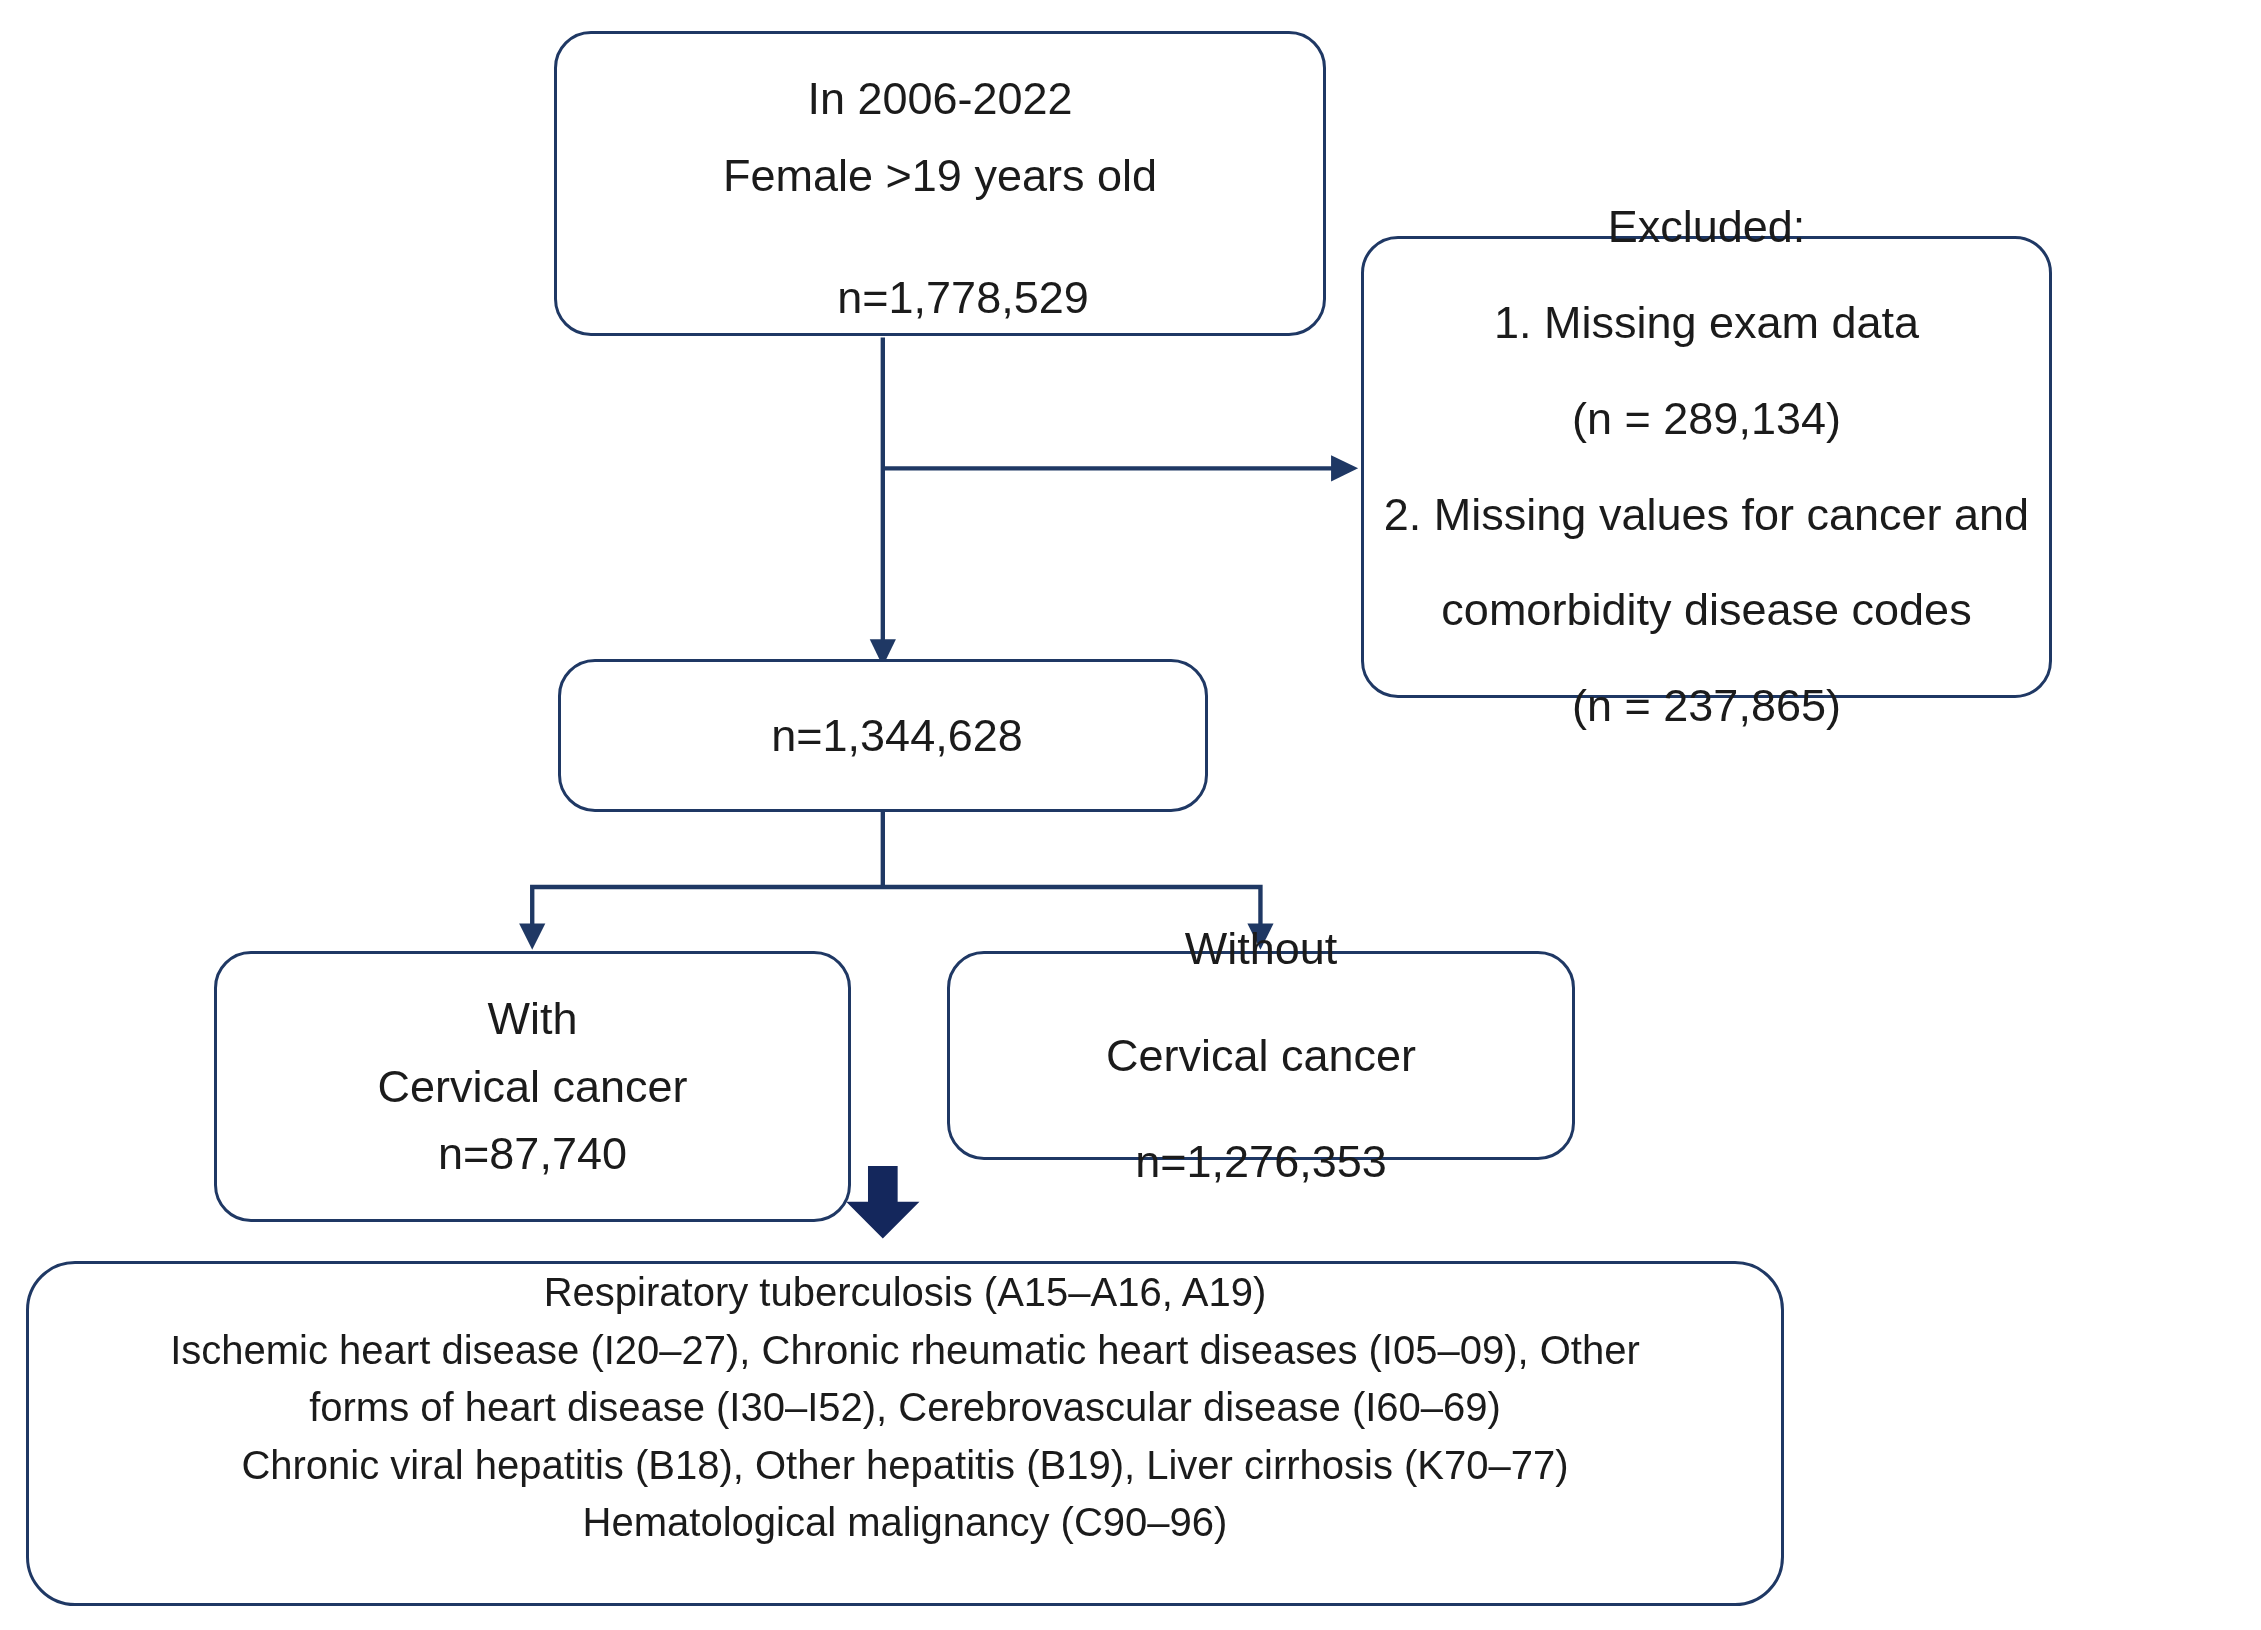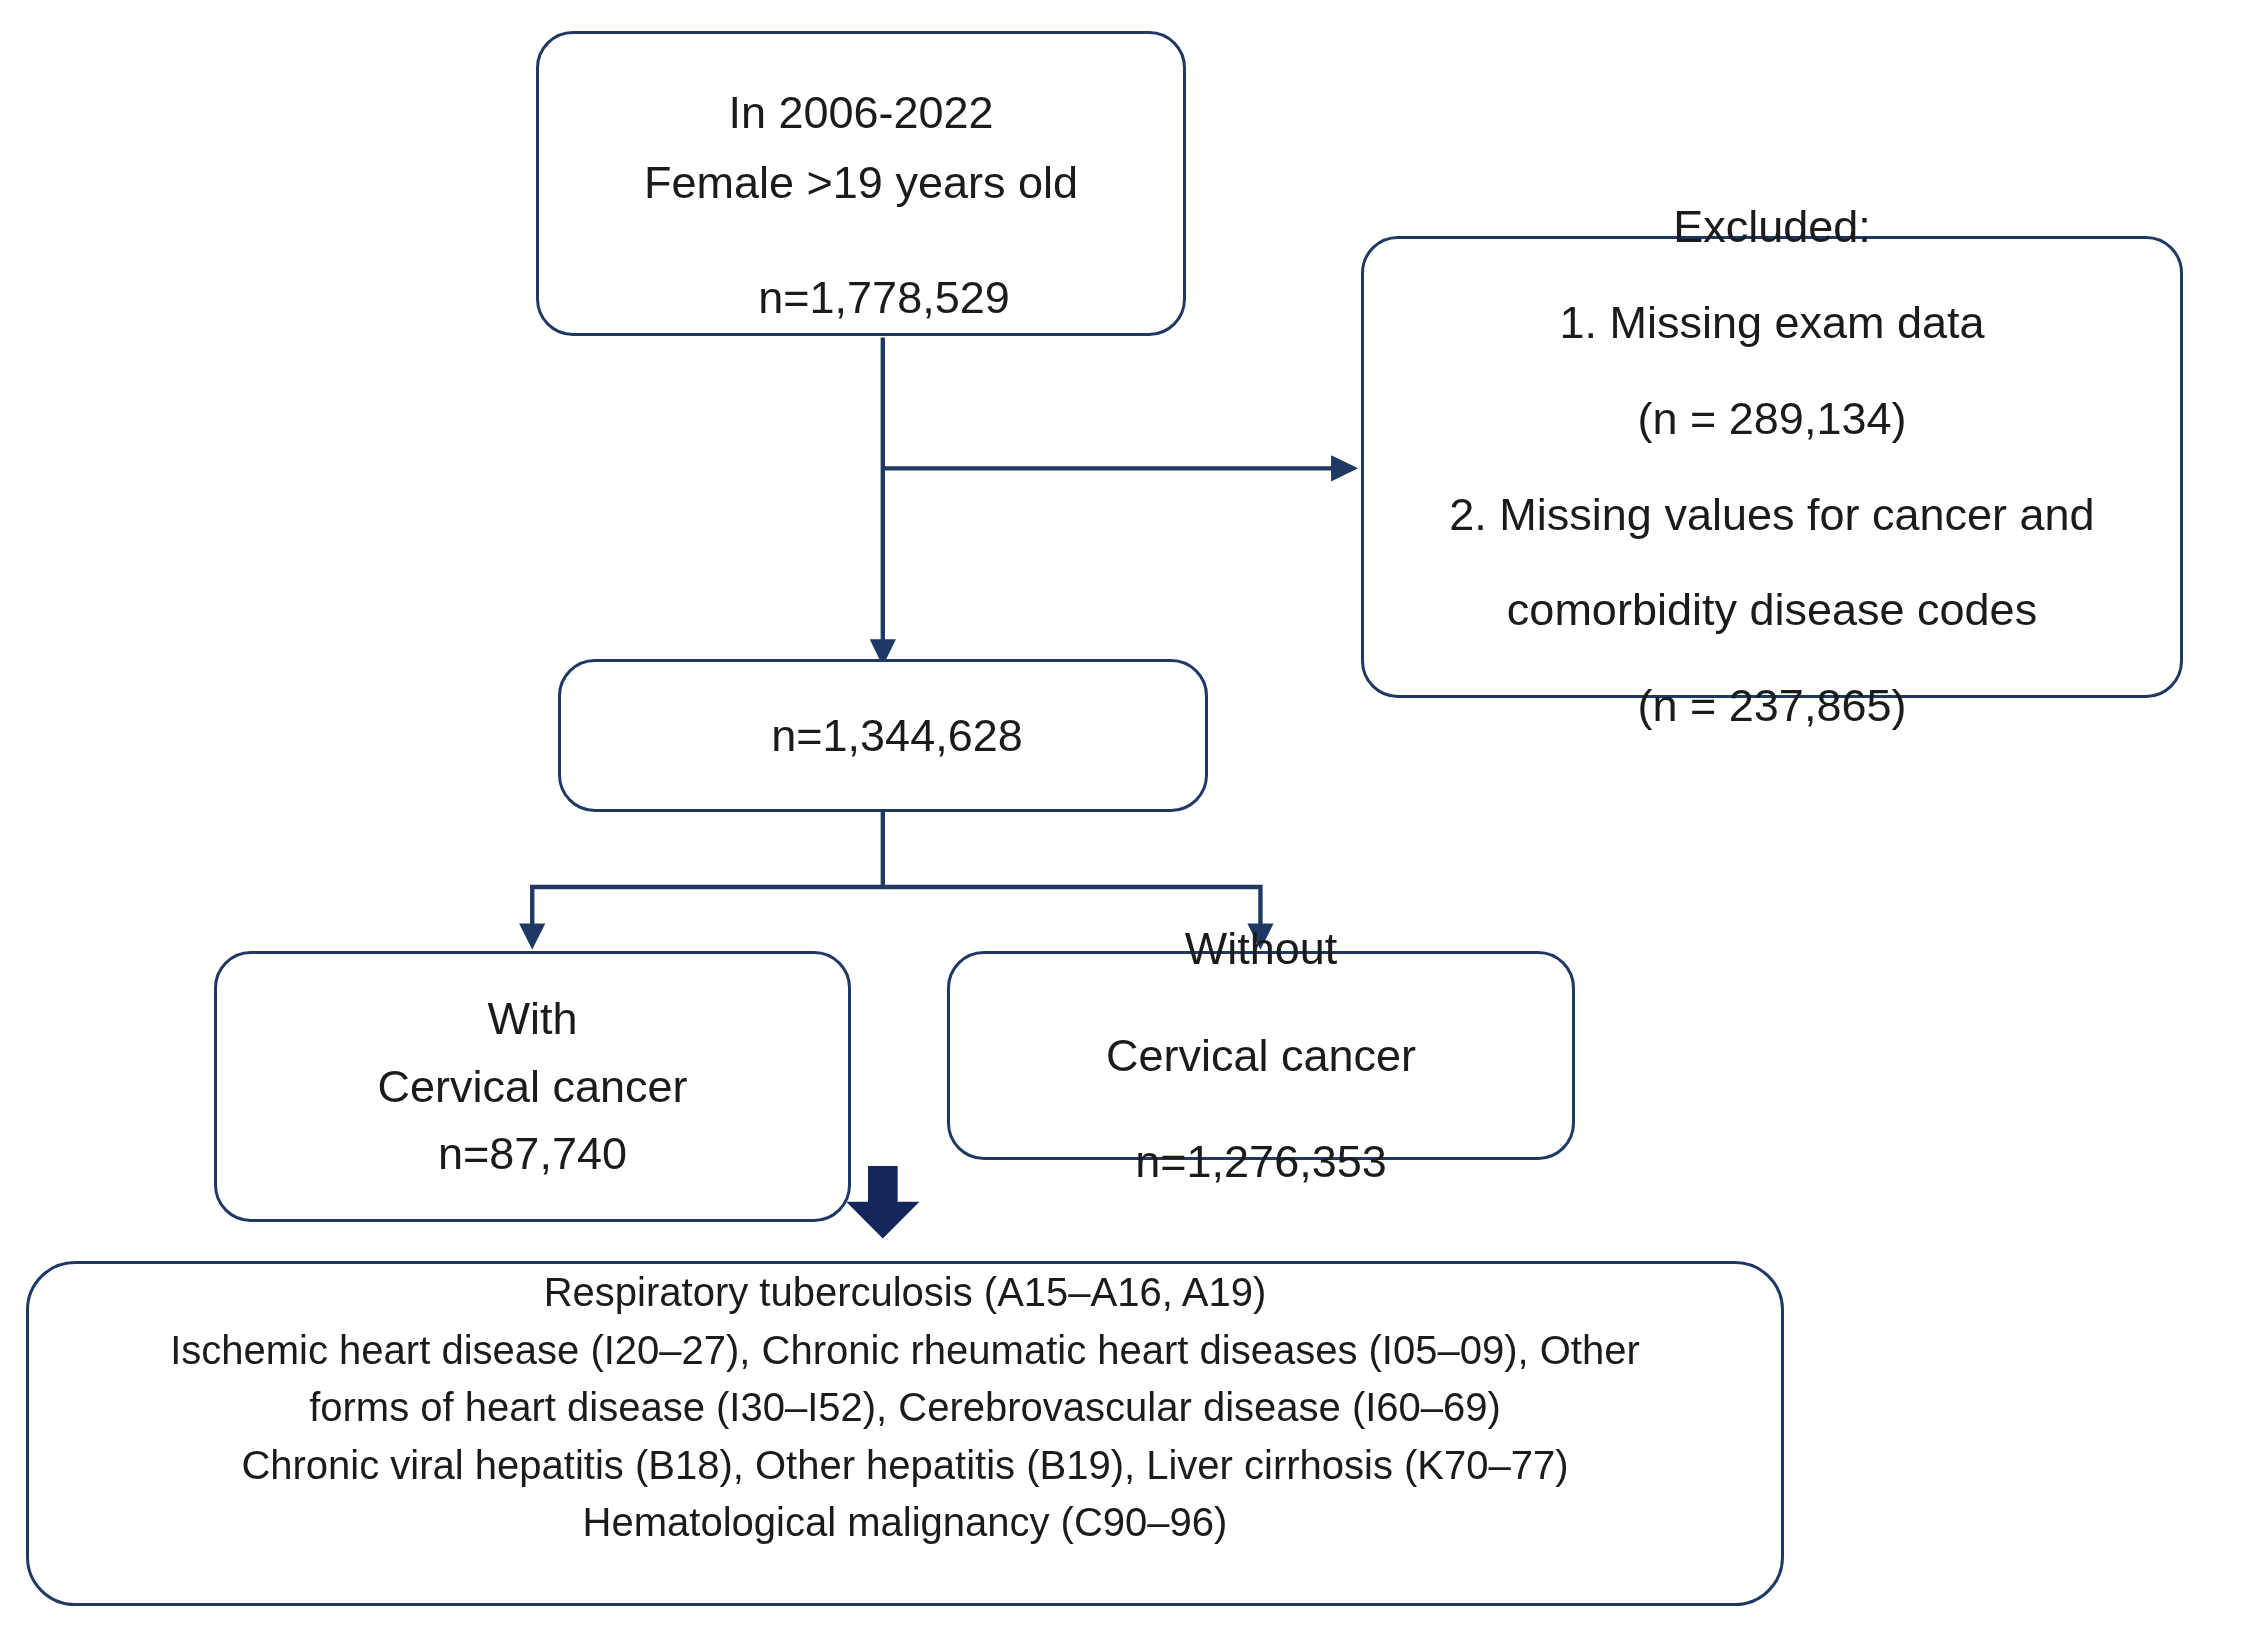--- a/index.html
+++ b/index.html
@@ -22,24 +22,24 @@
     border:3.5px solid var(--accent);
     border-radius:37px;
     background:#ffffff;
     display:flex;flex-direction:column;
     align-items:center;justify-content:center;
     text-align:center;
     font-size:45px;line-height:1.55;
   }
   .fbox .line{display:block;white-space:nowrap;}
   
-  .box-source{left:536px;top:30.5px;width:650px;height:305px;justify-content:flex-end;padding-top:30px;}
+  .box-source{left:554px;top:30.5px;width:772px;height:305px;justify-content:space-between;padding-top:30px;}
   .box-source .nline{margin-top:45px;margin-left:46px;}
   
-  .box-excluded{left:1361px;top:236px;width:822px;height:462px;line-height:1.66;gap:21px;}
+  .box-excluded{left:1361px;top:236px;width:691px;height:462px;line-height:1.66;gap:21px;}
   
   .box-after{left:558px;top:659px;width:650px;height:153px;padding-left:28px;}
   
   .box-with{left:214px;top:951px;width:637px;height:271px;line-height:1.5;}
   .box-without{left:947px;top:951px;width:628px;height:209px;line-height:1.5;gap:39px;}
   
   .box-comorbid{
     left:26px;top:1261px;width:1758px;height:345px;
     border-radius:49px;
     font-size:40px;line-height:1.44;

